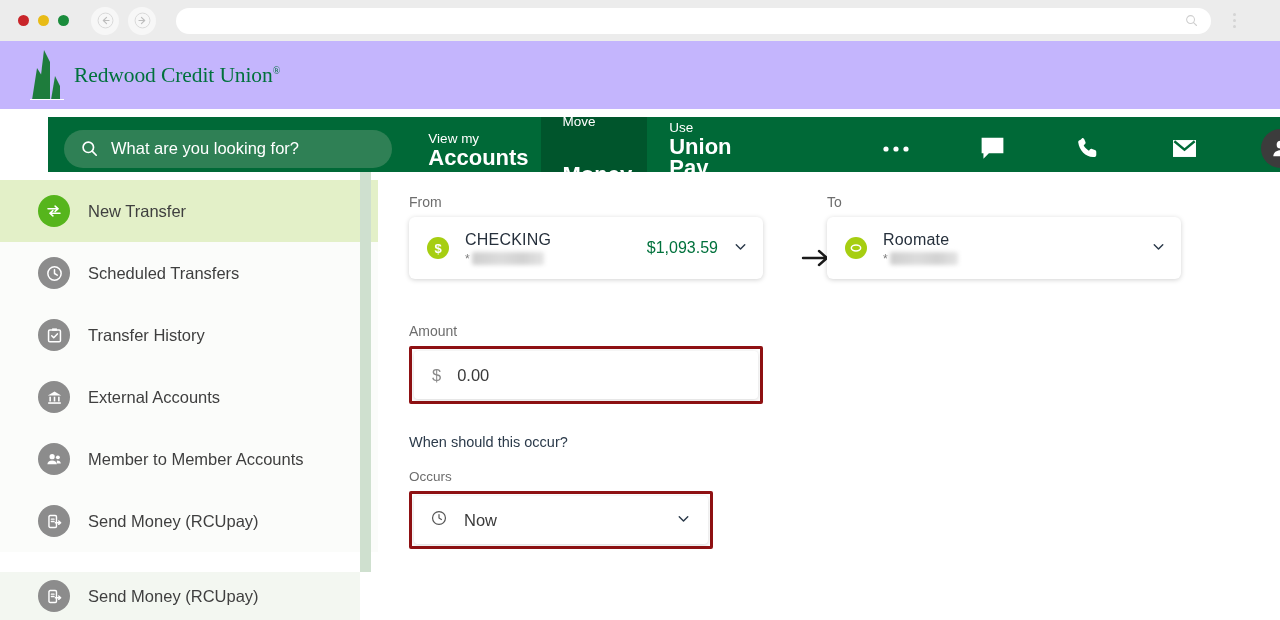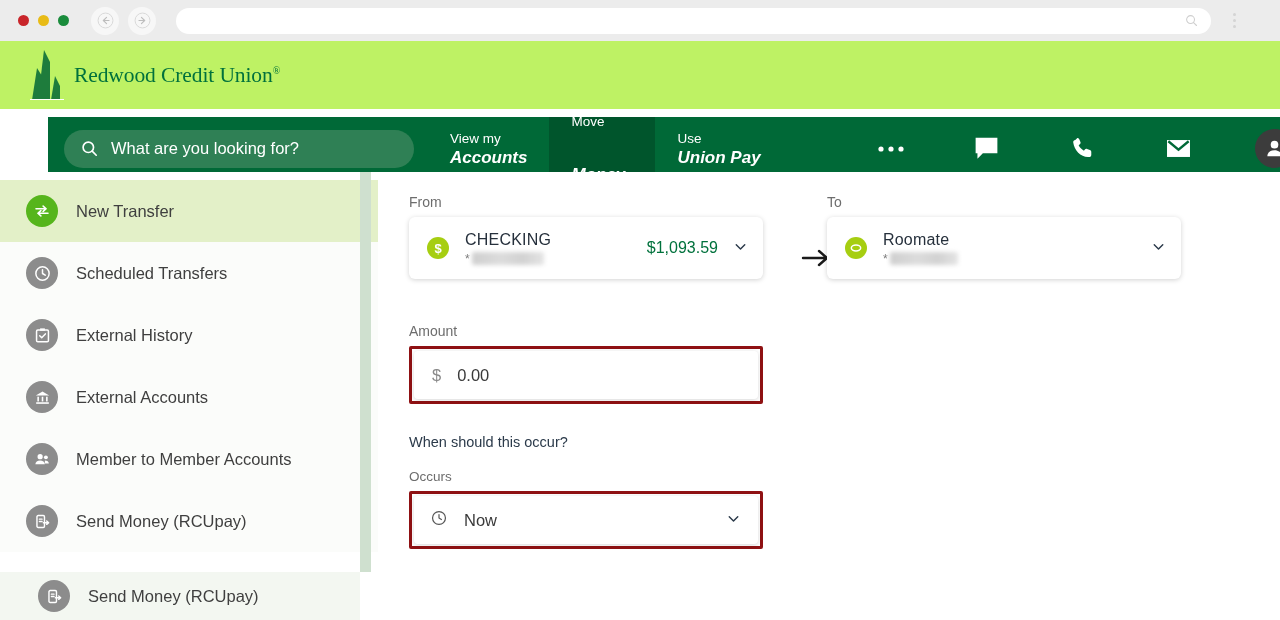--- a/index.html
+++ b/index.html
@@ -33,21 +33,21 @@
   .kebab {
     margin-left: 14px; width: 18px; height: 28px;
     display: flex; flex-direction: column; align-items: center;
     justify-content: center; gap: 3px;
   }
   .kebab i { width: 3px; height: 3px; border-radius: 50%; background: #d4d4d4; display: block; }
 
   
   .site-header {
     position: absolute; top: 41px; left: 0; width: 1280px; height: 68px;
-    background: #bef264; display: flex; align-items: center;
+    background: #c4b5fd; display: flex; align-items: center;
   }
   .logo-wrap { display: flex; align-items: center; margin-left: 30px; }
   .logo-mark { width: 34px; height: 50px; }
   .logo-text {
     margin-left: 10px; font-size: 21.5px; color: #00713c;
     font-family: "Liberation Serif", serif; letter-spacing: -0.1px;
     white-space: nowrap;
   }
   .logo-text .tm { font-size: 10px; vertical-align: super; }
 
@@ -63,41 +63,41 @@
   .search-box .ph {
     margin-left: 12px; color: #ffffff; font-size: 16.5px; white-space: nowrap;
   }
   .nav-tabs { display: flex; height: 63px; margin-left: 14px; }
   .nav-tab {
     height: 63px; padding: 0 22px; display: flex; flex-direction: column;
     justify-content: center; color: #ffffff; min-width: 106px;
   }
   .nav-tab.active { background: #00552c; gap: 34px; }
   .nav-tab .top { font-size: 13.5px; line-height: 17px; font-weight: 400; }
-  .nav-tab .bottom { font-size: 17px; line-height: 21px; font-weight: bold; font-style: italic; }
+  .nav-tab .bottom { font-size: 22px; line-height: 21px; font-weight: bold; }
   .nav-icons { display: flex; align-items: center; margin-left: 60px; gap: 0; }
   .nav-icon {
     width: 96px; height: 63px; display: flex; align-items: center; justify-content: center;
   }
   .avatar {
     width: 39px; height: 39px; border-radius: 50%; background: #3c3c3c;
     display: flex; align-items: center; justify-content: center;
   }
 
   
   .page { position: absolute; top: 172px; left: 0; width: 1280px; height: 448px; background: #ffffff; }
 
   .sidebar-outer {
     position: absolute; top: 0; left: 0; width: 378px; height: 400px;
     background: #ffffff; overflow: hidden;
   }
   .sidebar-gap { height: 8px; background: #ffffff; }
   .sidebar-list { background: #fbfcfa; }
   .side-item {
-    height: 62px; display: flex; align-items: center; padding-left: 26px;
+    height: 62px; display: flex; align-items: center; padding-left: 38px;
   }
   .side-item.active { background: #e3f0c8; }
   .side-item .s-icon {
     width: 32px; height: 32px; border-radius: 50%; background: #8c8c8c;
     display: flex; align-items: center; justify-content: center; flex: 0 0 auto;
   }
   .side-item.active .s-icon { background: #56b51c; }
   .side-item .s-label {
     margin-left: 18px; font-size: 16.5px; color: #3f3f3f; white-space: nowrap;
   }
@@ -307,21 +307,21 @@
       </div>
 
       <div class="side-item">
         <span class="s-icon">
           <svg width="19" height="19" viewBox="0 0 24 24">
             <rect x="4.5" y="5" width="15" height="15" rx="1.6" fill="none" stroke="#ffffff" stroke-width="1.9"></rect>
             <rect x="9" y="3" width="6" height="3" fill="#ffffff"></rect>
             <path d="M8.5 12.3 L11 14.8 L15.6 10" fill="none" stroke="#ffffff" stroke-width="1.9" stroke-linecap="round" stroke-linejoin="round"></path>
           </svg>
         </span>
-        <span class="s-label">External History</span>
+        <span class="s-label">Transfer History</span>
       </div>
 
       <div class="side-item">
         <span class="s-icon">
           <svg width="19" height="19" viewBox="0 0 24 24">
             <path d="M3.5 9.5 L12 4.5 L20.5 9.5 Z" fill="#ffffff"></path>
             <rect x="5.5" y="11" width="2" height="6" fill="#ffffff"></rect>
             <rect x="11" y="11" width="2" height="6" fill="#ffffff"></rect>
             <rect x="16.5" y="11" width="2" height="6" fill="#ffffff"></rect>
             <rect x="4" y="18" width="16" height="2" fill="#ffffff"></rect>
@@ -430,21 +430,21 @@
         <div class="input-box" style="margin-top:0; width:100%; height:48px;">
           <span class="dollar-sign">$</span>
           <span class="amount-value">0.00</span>
         </div>
       </div>
     </div>
 
     <div class="occur-section">
       <div class="occur-q">When should this occur?</div>
       <div class="occur-label">Occurs</div>
-      <div class="hl-red" style="margin-top:7px; width:354px;">
+      <div class="hl-red" style="margin-top:7px; width:304px;">
         <div class="select-box" style="margin-top:0; width:100%; height:48px;">
           <span>
             <svg width="18" height="18" viewBox="0 0 24 24">
               <circle cx="12" cy="12" r="8.6" fill="none" stroke="#555555" stroke-width="1.6"></circle>
               <path d="M12 7.4 V12 L15.2 14" fill="none" stroke="#555555" stroke-width="1.6" stroke-linecap="round" stroke-linejoin="round"></path>
             </svg>
           </span>
           <span class="select-value">Now</span>
           <span class="chev">
             <svg width="17" height="17" viewBox="0 0 24 24">

